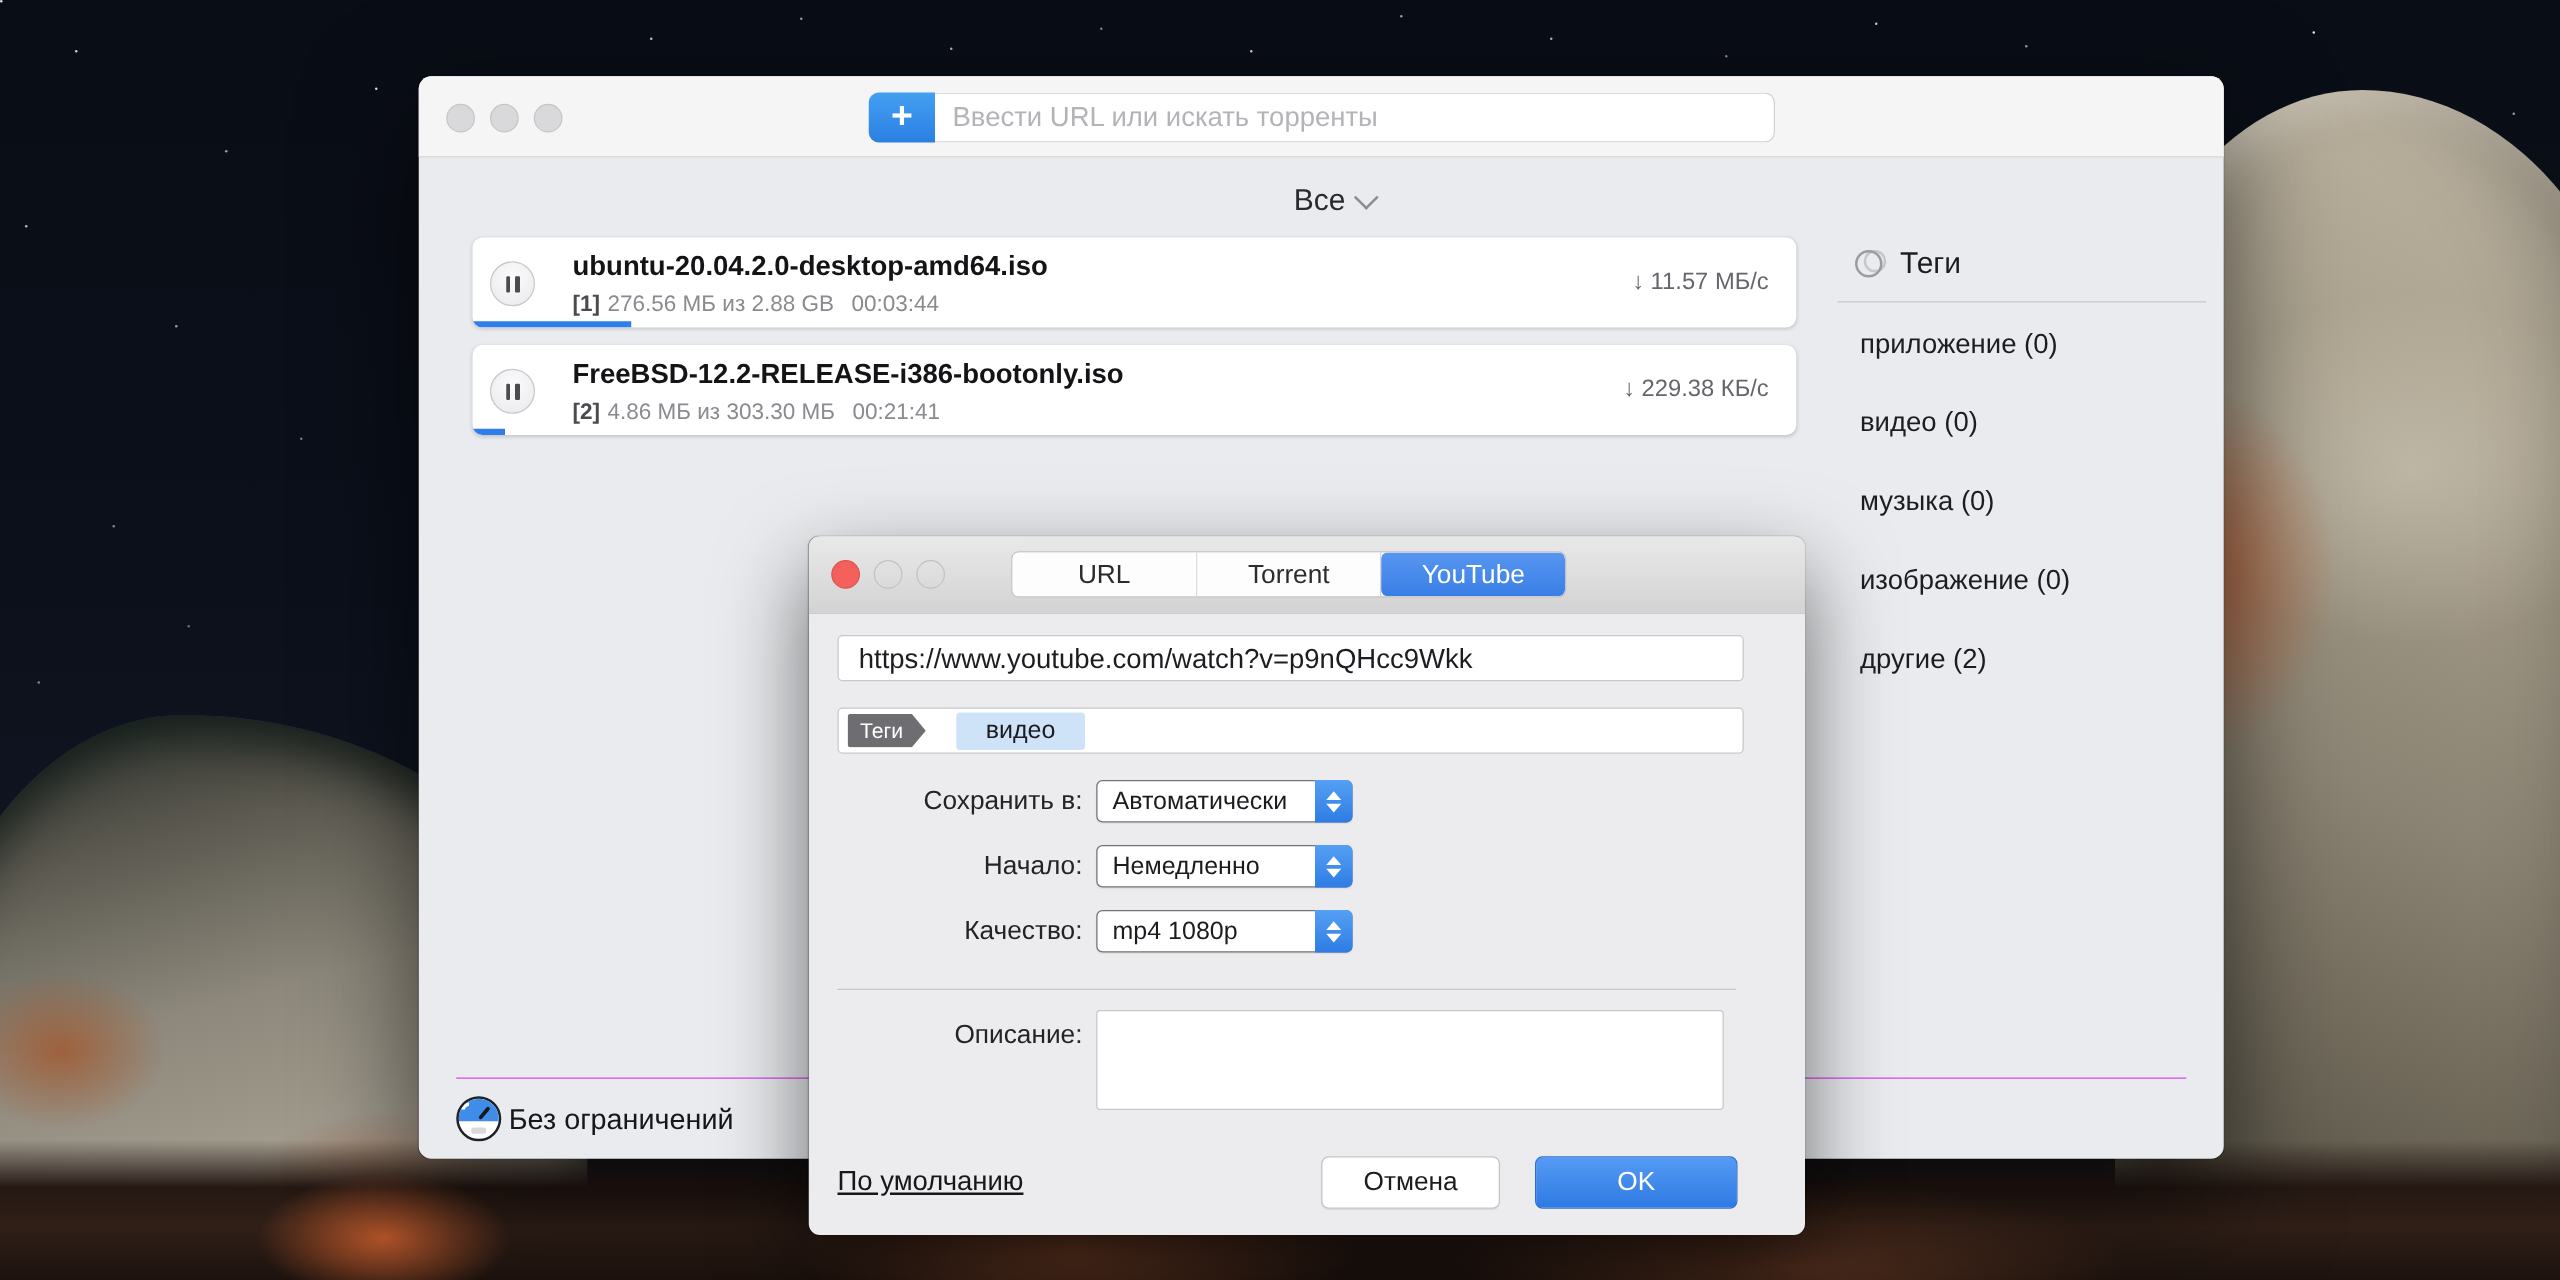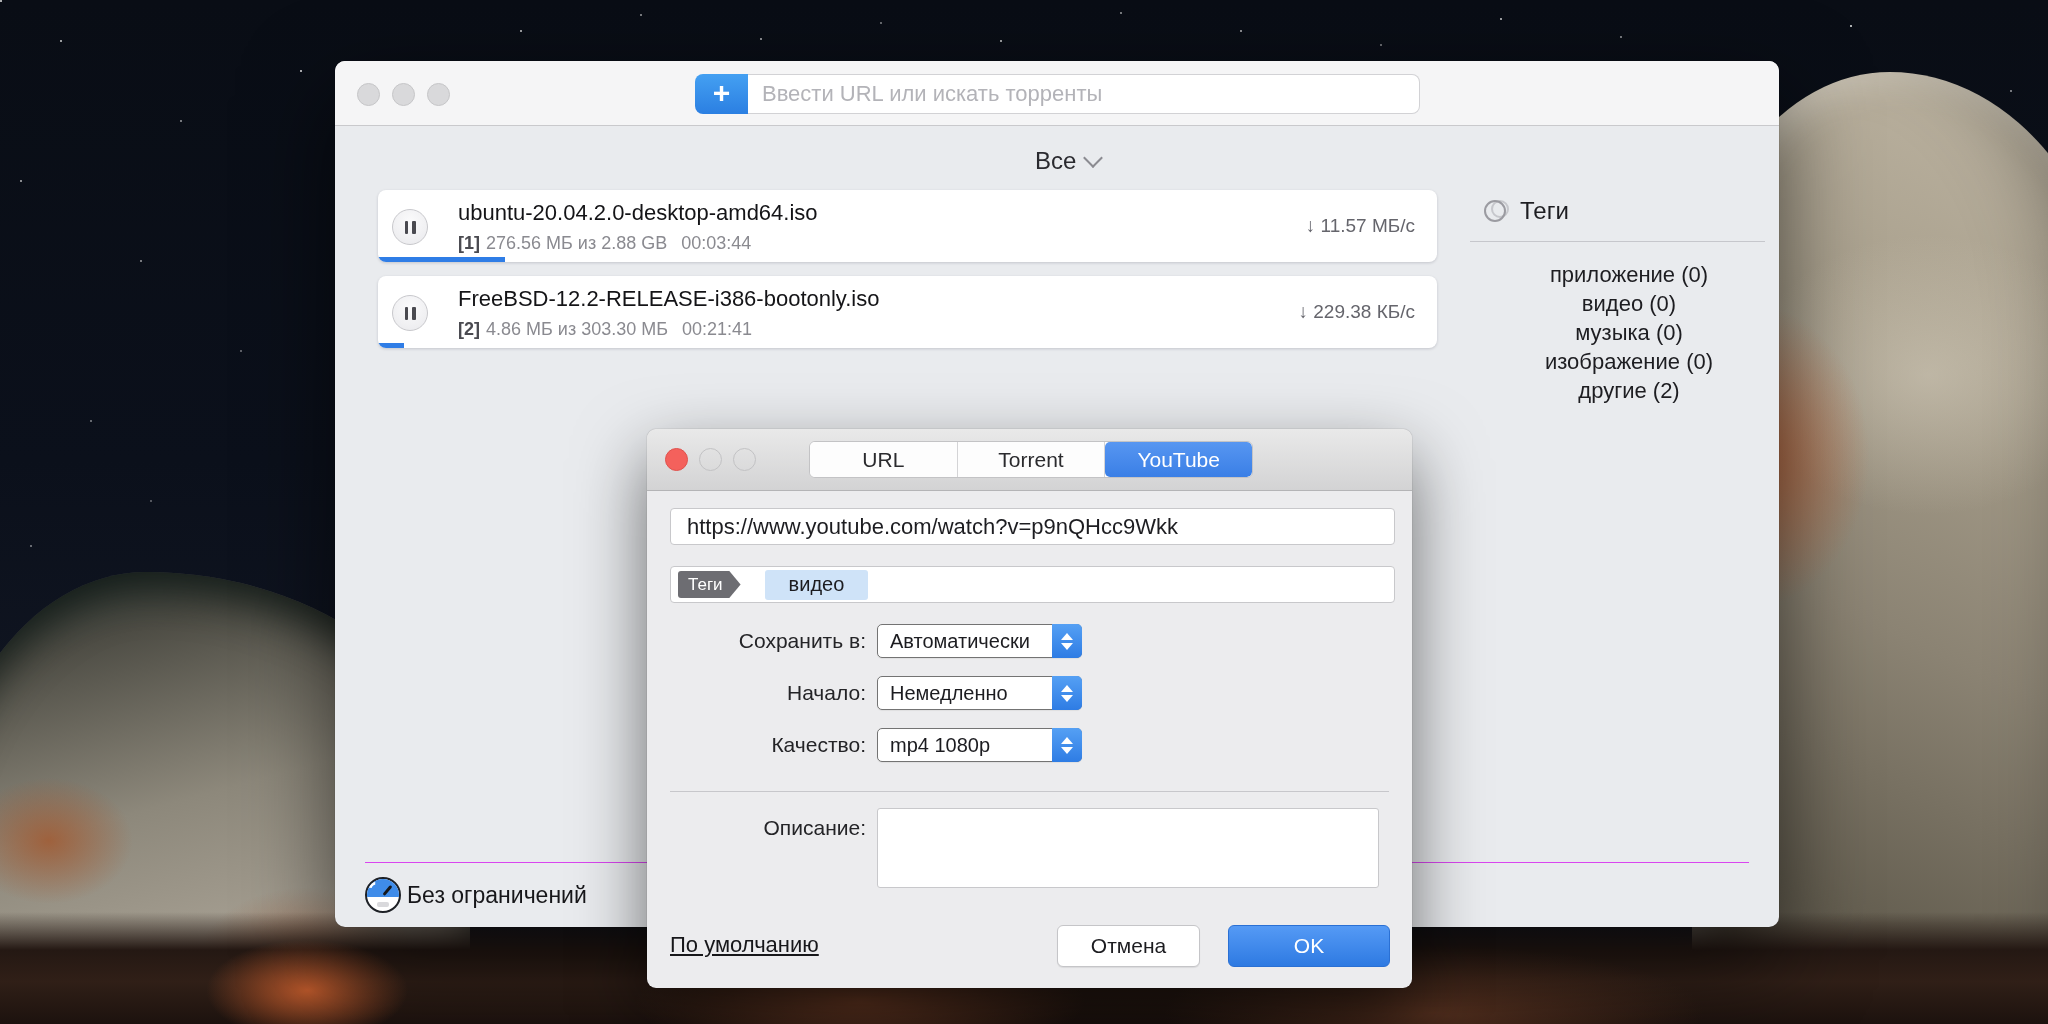--- a/index.html
+++ b/index.html
@@ -66,53 +66,53 @@
 
   .dl-card{left:43px;width:1059px;height:72px;background:#fff;border-radius:8px;overflow:hidden;
        box-shadow:0 1px 3px rgba(30,30,50,.18);}
   .dl-1{top:129px;} .dl-2{top:215px;}
   .pause-btn{left:14px;top:19px;width:36px;height:36px;border-radius:50%;
        background:radial-gradient(circle at 50% 35%,#fbfbfc 0%,#e9e9ec 100%);
        border:1px solid #c8c8cc;box-sizing:border-box;cursor:pointer;
        display:flex;align-items:center;justify-content:center;gap:4px;}
   .pause-btn i{display:block;width:3.5px;height:13px;background:#4a4a50;border-radius:1px;}
   .dl-text{left:80px;top:10px;}
-  .dl-title{font-size:22px;color:#141417;font-weight:400;}
+  .dl-title{font-size:22px;color:#141417;font-weight:700;}
   .dl-sub{margin-top:7px;font-size:18px;color:#8a8a90;}
   .dl-sub .q{color:#4a4a50;font-weight:700;margin-right:6px;}
   .dl-sub .t{margin-left:14px;}
   .dl-speed{right:22px;top:0;height:72px;display:flex;align-items:center;font-size:19px;color:#65656c;}
   .progress{left:0;bottom:0;height:5px;background:#2f7de6;border-radius:0 0 0 8px;}
 
   .tags-panel{left:1135px;top:128px;width:300px;}
   .tp-head{display:flex;align-items:center;margin:8px 0 0 14px;}
   .ring{width:22px;height:22px;border:2px solid #9b9ba1;border-radius:50%;position:relative;box-sizing:border-box;}
   .ring::after{content:'';position:absolute;left:5px;top:-2px;width:18px;height:18px;border-radius:50%;
        border:2px solid rgba(155,155,161,.45);box-sizing:border-box;}
   .tp-title{font-size:24px;color:#1d1d21;font-weight:500;margin-left:14px;}
   .tp-sep{margin:16px 0 0 0;width:295px;border-top:1px solid #c6c7cc;}
-  .tp-items{margin:20px 0 0 18px;display:flex;flex-direction:column;gap:3px;align-items:center;}
+  .tp-items{margin:20px 0 0 18px;display:flex;flex-direction:column;gap:37px;}
   .tag-item{font-size:22px;color:#1d1d21;cursor:pointer;}
 
   .statusbar{left:30px;right:30px;bottom:0;height:64px;border-top:1px solid #d946ef;
        display:flex;align-items:center;}
   .speedo{width:36px;height:36px;border-radius:50%;background:#fff;border:2.5px solid #1e2126;
        position:relative;overflow:hidden;box-sizing:border-box;flex:0 0 auto;}
   .speedo .top{position:absolute;left:0;top:0;width:100%;height:56%;background:#3f8ce9;}
   .speedo .arc{position:absolute;left:2px;top:3px;width:12px;height:12px;border-radius:50%;
        border:3.5px solid transparent;border-top-color:#fff;transform:rotate(-42deg);box-sizing:border-box;}
   .speedo .needle{position:absolute;left:48%;top:13%;width:3px;height:38%;background:#15181d;
        transform-origin:50% 100%;transform:rotate(40deg);border-radius:2px;}
   .speedo .mouth{position:absolute;bottom:4px;left:50%;transform:translateX(-50%);
        width:12px;height:5px;background:#d9d9dc;border-radius:2px;}
   .sb-label{font-size:23px;color:#17171a;margin-left:6px;}
 
   
   .dialog{left:647px;top:429px;width:765px;height:559px;border-radius:9px;background:#ececee;
-       box-shadow:0 28px 70px rgba(0,0,0,.55),0 0 1px rgba(0,0,0,.5);}
+       box-shadow:0 28px 70px rgba(0,0,0,.55),0 0 1px rgba(0,0,0,.5);padding-left:32px;}
   .dlg-titlebar{left:0;top:0;width:100%;height:62px;border-radius:9px 9px 0 0;
        background:linear-gradient(180deg,#e9e9e9 0%,#d3d3d4 100%);
        border-bottom:1px solid #b4b4b6;box-sizing:border-box;}
   .dlg-l1{left:18px;top:19px;background:#f4615c;border:1px solid #e0524d;box-sizing:border-box;}
   .dlg-l2{left:52px;top:19px;background:transparent;border:1.5px solid #c2c2c4;box-sizing:border-box;}
   .dlg-l3{left:86px;top:19px;background:transparent;border:1.5px solid #c2c2c4;box-sizing:border-box;}
   .segmented{left:162px;top:12px;width:444px;height:37px;display:flex;border-radius:6px;overflow:hidden;
        border:1px solid #c3c3c5;box-sizing:border-box;background:#fff;}
   .seg{flex:1;display:flex;align-items:center;justify-content:center;font-size:21px;color:#2b2b2e;
        background:#fdfdfd;border-right:1px solid #d4d4d6;cursor:pointer;}

